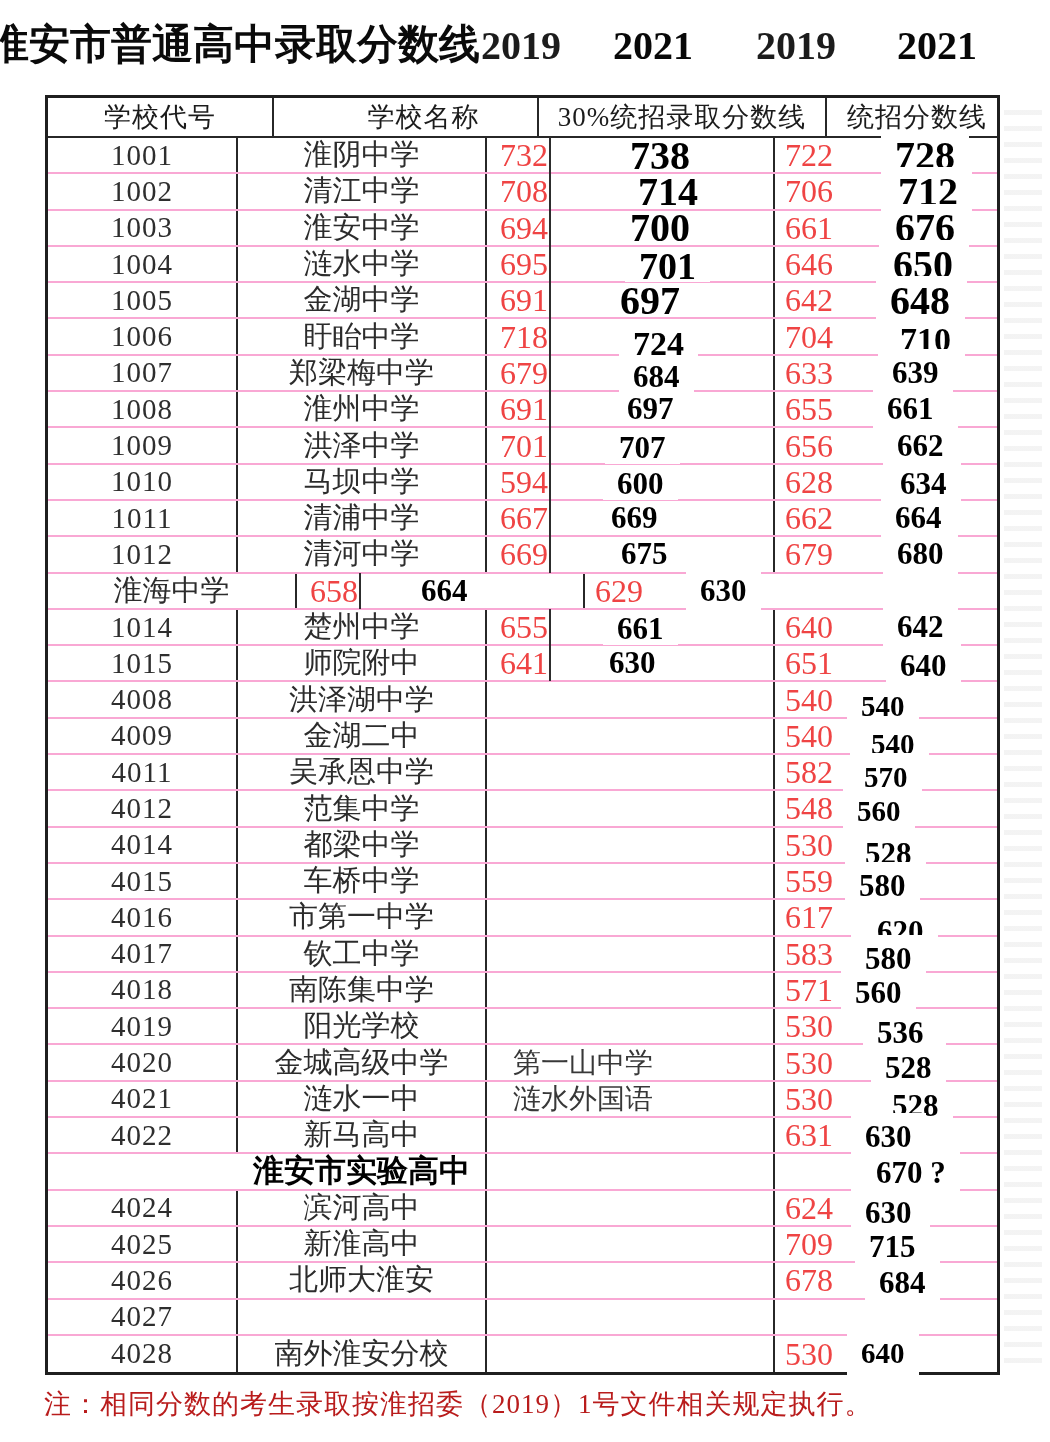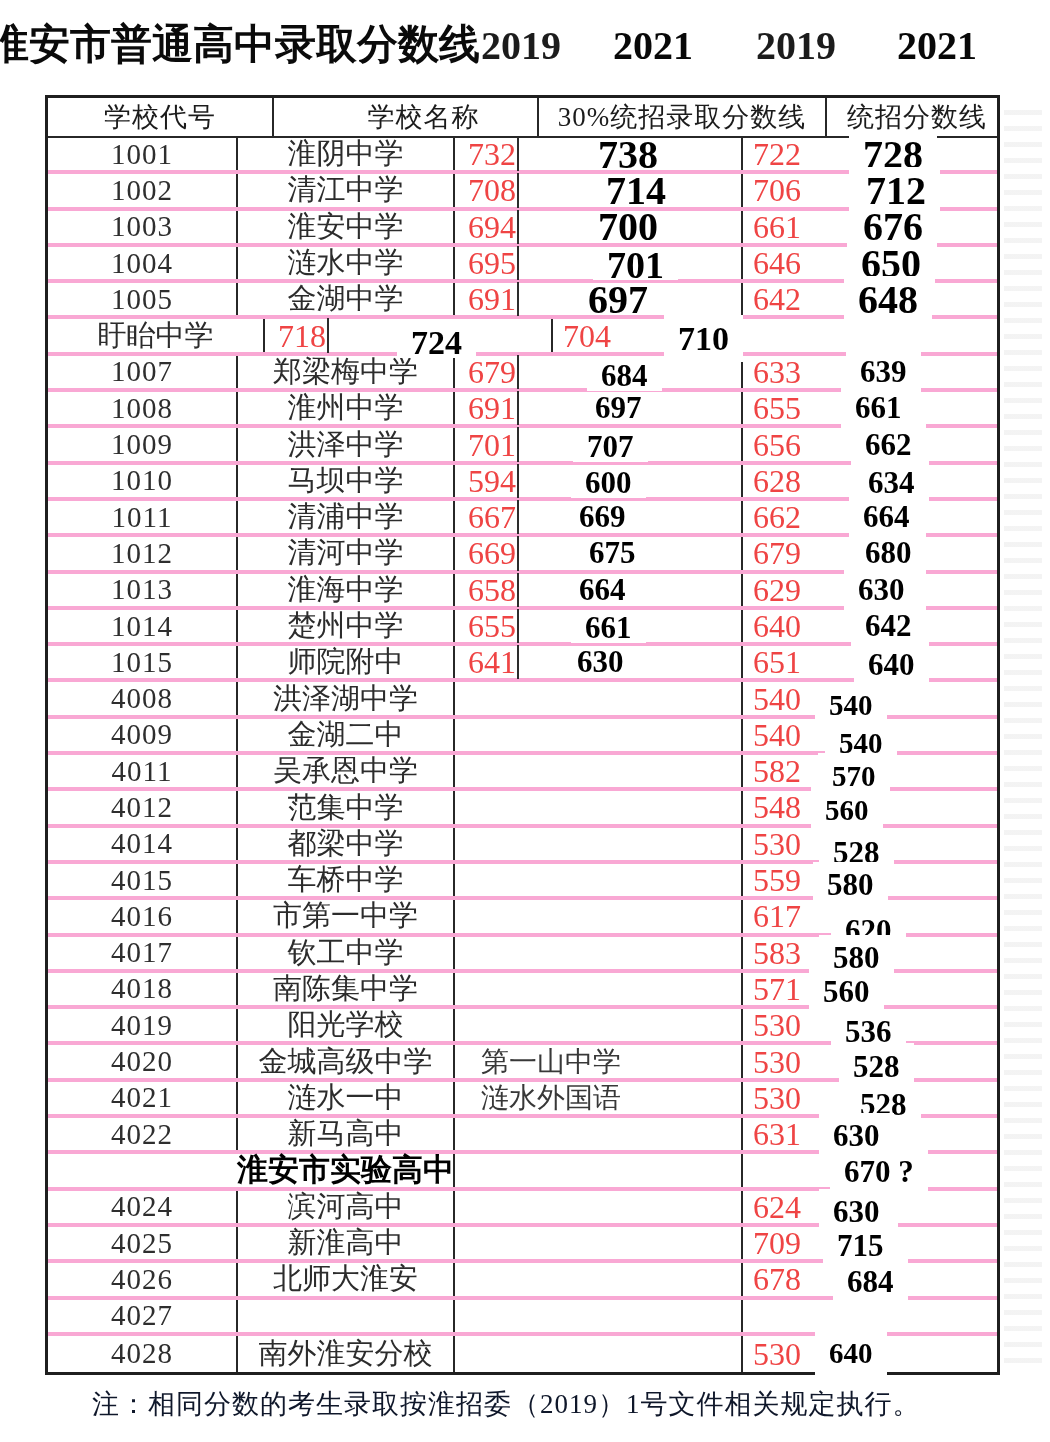--- a/index.html
+++ b/index.html
@@ -29,30 +29,30 @@
   }
   .thead{display:flex;height:40px;box-sizing:border-box;border-bottom:2px solid #272727;}
   .hcell{
     display:flex;align-items:center;justify-content:center;
     font-size:27px;color:#1b1b1b;box-sizing:border-box;
     border-right:2px solid #272727;letter-spacing:1px;
   }
   .h0{width:226px;}.h1{width:229px;margin-left:36px;}.h2{width:288px;}.h3{flex:1;border-right:none;padding-left:10px;}
   .row{
     display:flex;height:36.3px;box-sizing:border-box;position:relative;
-    border-bottom:4px solid #f9a8d4;
+    border-bottom:2px solid #f9a8d4;
   }
   .row:last-child{border-bottom:none;}
   .cell{position:relative;box-sizing:border-box;border-right:2px solid #272727;}
   .c-code{
     width:190px;display:flex;align-items:center;justify-content:center;
     font-size:29px;color:#2e2e2e;letter-spacing:1px;
   }
   .c-name{
-    width:217px;display:flex;align-items:center;justify-content:center;
+    width:249px;display:flex;align-items:center;justify-content:center;
     font-size:29px;color:#2c2c2c;white-space:nowrap;font-family:Liberation Mono, monospace;
   }
   .c-a{width:288px;}
   .c-b{flex:1;border-right:none;}
   
   .c-a.divided::before{
     content:"";position:absolute;left:62px;top:-1px;bottom:-1px;width:2px;
     background:#2d2d2d;
   }
   
@@ -70,21 +70,21 @@
   }
   
   .bv{
     position:absolute;z-index:3;background:#ffffff;
     display:flex;align-items:center;padding:0 14px;
     font-weight:bold;color:#000;white-space:nowrap;
   }
   
   .note{
     position:absolute;left:44px;top:1386px;
-    font-size:27px;color:#0f172a;letter-spacing:1px;white-space:nowrap;margin-left:48px;
+    font-size:27px;color:#b91c1c;letter-spacing:1px;white-space:nowrap;
   }
   
   .scan-streak{
     position:absolute;left:1004px;top:110px;width:38px;height:1260px;
     background:repeating-linear-gradient(180deg,rgba(90,90,90,0.07) 0 5px,rgba(0,0,0,0) 5px 16px);
     pointer-events:none;
   }
 </style>
 </head>
 <body>
@@ -157,20 +157,21 @@
         <div class="cell c-a divided">
           <div class="v19">691</div>
           <div class="bv" style="font-size: 40px; left: 119px; top: 1px; bottom: 1px;">697</div>
         </div>
         <div class="cell c-b">
           <div class="v19">642</div>
           <div class="bv" style="font-size: 40px; left: 101px; top: -7px; bottom: -7px;">648</div>
         </div>
       </div>
       <div class="row">
+        <div class="cell c-code">1006</div>
         <div class="cell c-name">盱眙中学</div>
         <div class="cell c-a divided">
           <div class="v19">718</div>
           <div class="bv" style="font-size: 34px; left: 132px; top: 8px; bottom: -6px;">724</div>
         </div>
         <div class="cell c-b">
           <div class="v19">704</div>
           <div class="bv" style="font-size: 34px; left: 111px; top: -4px; bottom: -10px;">710</div>
         </div>
       </div>
@@ -240,21 +241,20 @@
         <div class="cell c-a divided">
           <div class="v19">669</div>
           <div class="bv" style="font-size: 31px; left: 120px; top: 1px; bottom: 1px;">675</div>
         </div>
         <div class="cell c-b">
           <div class="v19">679</div>
           <div class="bv" style="font-size: 31px; left: 108px; top: -7px; bottom: -7px;">680</div>
         </div>
       </div>
       <div class="row">
-        <div class="cell c-code">1013</div>
         <div class="cell c-name">淮海中学</div>
         <div class="cell c-a divided">
           <div class="v19">658</div>
           <div class="bv" style="font-size: 31px; left: 110px; top: 1px; bottom: 1px;">664</div>
         </div>
         <div class="cell c-b">
           <div class="v19">629</div>
           <div class="bv" style="font-size: 31px; left: 101px; top: -7px; bottom: -7px;">630</div>
         </div>
       </div>

